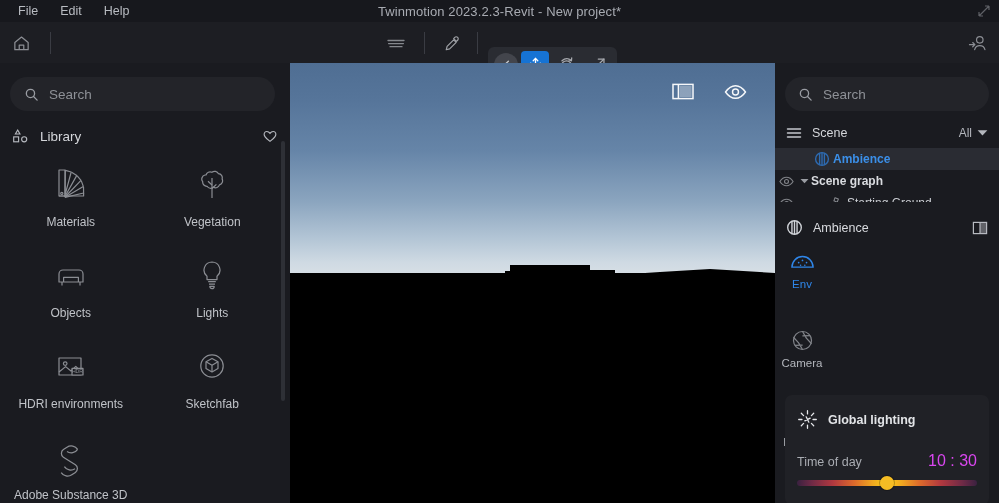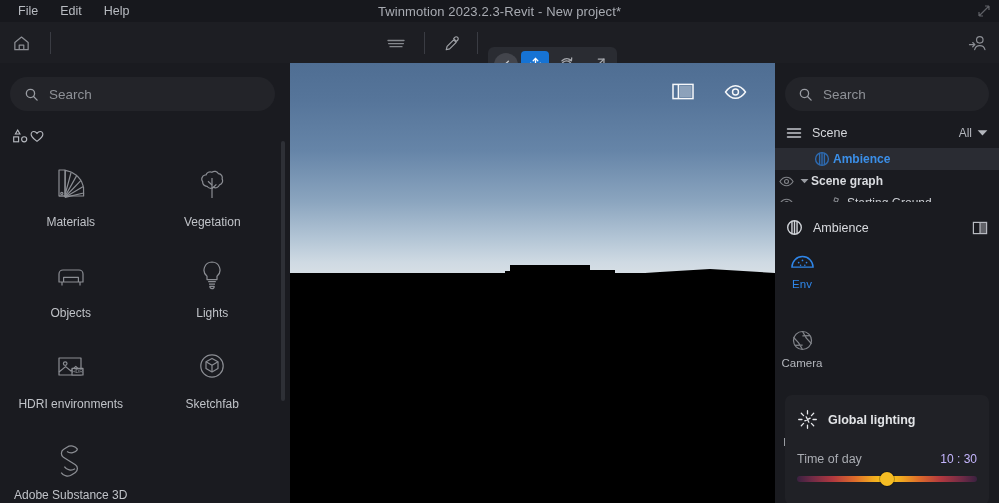--- a/index.html
+++ b/index.html
@@ -181,21 +181,21 @@
     position:absolute; left:10px; top:332px; width:204px; height:110px;
     background:#202126; border-radius:7px; padding:14px 12px 0 12px;
   }
   .gl-title { display:flex; align-items:center; gap:10px; }
   .gl-title .lbl { font-size:12.5px; color:#e2e4e7; font-weight:bold; }
   .tod-row {
     display:flex; align-items:baseline; justify-content:space-between;
     margin-top:22px;
   }
   .tod-lbl { font-size:12.5px; color:#a9acb2; }
-  .tod-val { font-size:12px; color:#c4b5fd; }
+  .tod-val { font-size:16px; color:#d946ef; }
   .tod-track {
     position:relative; margin-top:10px; height:6px; border-radius:3px;
     background:linear-gradient(to right,
       #3a2140 0%, #6e2a46 8%, #b1383f 20%, #dd6b2b 32%,
       #f0a820 42%, #fbcf18 50%, #f0a820 58%, #dd6b2b 68%,
       #b1383f 80%, #6e2a46 92%, #3a2140 100%);
   }
   .tod-handle {
     position:absolute; top:50%; left:50%;
     width:14px; height:14px; border-radius:50%;
@@ -297,20 +297,21 @@
     </div>
 
     <div class="lib-header">
       <span>
         <svg width="17" height="17" viewBox="0 0 18 18" fill="none" stroke="#b7bac0" stroke-width="1.2">
           <path d="M6 2.2 L8.4 6.4 H3.6 Z"></path>
           <rect x="1.8" y="9.4" width="5.2" height="5.2"></rect>
           <circle cx="12.9" cy="12" r="2.7"></circle>
         </svg>
       </span>
+      <span class="lbl">Library</span>
       <span>
         <svg width="16" height="16" viewBox="0 0 18 18" fill="none" stroke="#b7bac0" stroke-width="1.25">
           <path d="M9 15 C3.2 11 1.6 8.3 2.6 5.8 C3.6 3.3 7 3.2 9 6 C11 3.2 14.4 3.3 15.4 5.8 C16.4 8.3 14.8 11 9 15 Z"></path>
         </svg>
       </span>
     </div>
 
     <div class="lib-grid">
       <div class="lib-cell">
         <span class="lc-ico">

